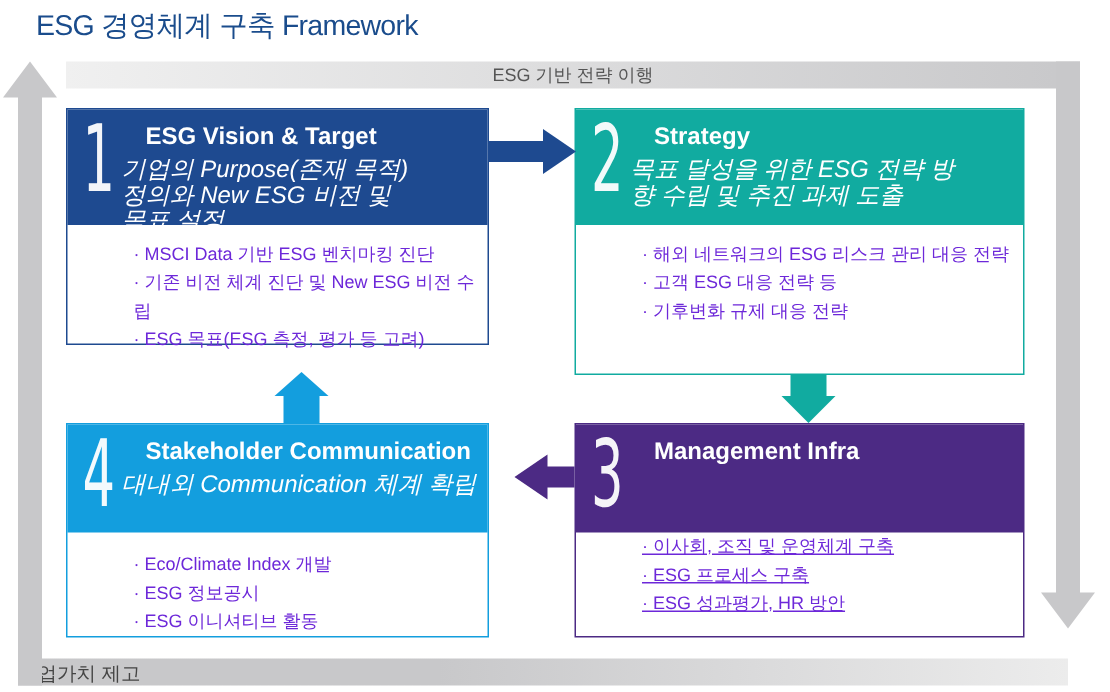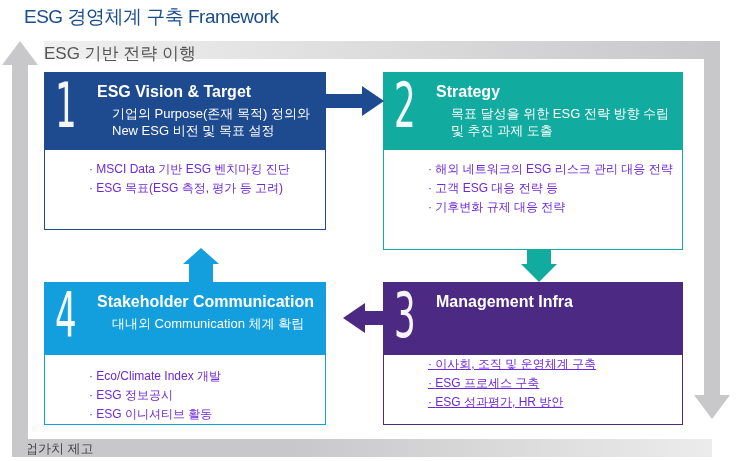--- a/index.html
+++ b/index.html
@@ -1,33 +1,33 @@
 <!DOCTYPE html>
 <html><head>
 <meta charset="utf-8">
 <style>
   * { box-sizing: border-box; margin: 0; padding: 0; }
   body { width: 740px; height: 461px; background: #ffffff; position: relative; overflow: hidden; font-family: "Liberation Sans", "DejaVu Sans", sans-serif; }
   .title { position: absolute; left: 8px; top: 4px; font-size: 19px; color: #1a4c8c; letter-spacing: -0.5px; margin-left: 16px; }
 
   
   .top-band { position: absolute; left: 44px; top: 41px; width: 676px; height: 18px; background: linear-gradient(to right, #f0f0f0, #c8c8ca); }
-  .top-band-label { position: absolute; left: 0; width: 100%; top: 1px; font-size: 17px; color: #555; }
+  .top-band-label { position: absolute; left: 0; width: 100%; top: 1px; text-align: center; font-size: 12px; color: #555; }
   .right-band { position: absolute; left: 704px; top: 41px; width: 16px; height: 356px; background: #c8c8ca; }
   .right-head { position: absolute; left: 694px; top: 395px; width: 0; height: 0; border-left: 18px solid transparent; border-right: 18px solid transparent; border-top: 24px solid #c8c8ca; }
   .bottom-band { position: absolute; left: 12px; top: 439px; width: 700px; height: 18px; background: linear-gradient(to right, #c8c8ca 40%, #ececec); }
   .bottom-band-label { position: absolute; left: 0; width: 100%; top: 1px; font-size: 13px; color: #444; }
   .left-band { position: absolute; left: 12px; top: 64px; width: 16px; height: 393px; background: #c8c8ca; }
   .left-head { position: absolute; left: 2px; top: 41px; width: 0; height: 0; border-left: 18px solid transparent; border-right: 18px solid transparent; border-bottom: 24px solid #c8c8ca; }
 
   
   .card { position: absolute; background: #fff; border: 1.5px solid; }
   .card-head { position: relative; color: #fff; }
   .head-title { position: absolute; left: 52px; top: 10px; font-size: 16px; font-weight: bold; }
-  .head-sub { position: absolute; left: 67px; top: 32px; font-size: 13px; line-height: 17px; width: 260px; }
+  .head-sub { position: absolute; left: 36px; top: 32px; font-size: 16px; line-height: 17px; width: 260px; font-style: italic; }
   .items { list-style: none; padding: 10px 0 0 44px; font-size: 12px; color: #6d28d9; line-height: 19px; }
   .items li::before { content: "· "; }
 
   #c1 { left: 44px; top: 72px; width: 282px; height: 158px; border-color: #1e4a90; }
   #c1 .card-head { background: #1e4a90; height: 77px; }
   #c2 { left: 383px; top: 72px; width: 300px; height: 178px; border-color: #11aba0; }
   #c2 .card-head { background: #11aba0; height: 77px; }
   #c3 { left: 383px; top: 282px; width: 300px; height: 143px; border-color: #4c2a84; }
   #c3 .card-head { background: #4c2a84; height: 72px; }
   #c4 { left: 44px; top: 282px; width: 282px; height: 143px; border-color: #139ede; }
@@ -65,20 +65,21 @@
 <div class="left-head"></div>
 
 <div class="card" id="c1">
   <div class="card-head">
     <div class="numglyph">1</div>
     <div class="head-title">ESG Vision &amp; Target</div>
     <div class="head-sub" style="width:200px">기업의 Purpose(존재 목적) 정의와 New ESG 비전 및 목표 설정</div>
   </div>
   <ul class="items">
     <li>MSCI Data 기반 ESG 벤치마킹 진단</li>
+    <li>기존 비전 체계 진단 및 New ESG 비전 수립</li>
     <li>ESG 목표(ESG 측정, 평가 등 고려)</li>
   </ul>
 </div>
 
 <div class="card" id="c2">
   <div class="card-head">
     <div class="numglyph">2</div>
     <div class="head-title">Strategy</div>
     <div class="head-sub" style="width:230px">목표 달성을 위한 ESG 전략 방향 수립 및 추진 과제 도출</div>
   </div>

